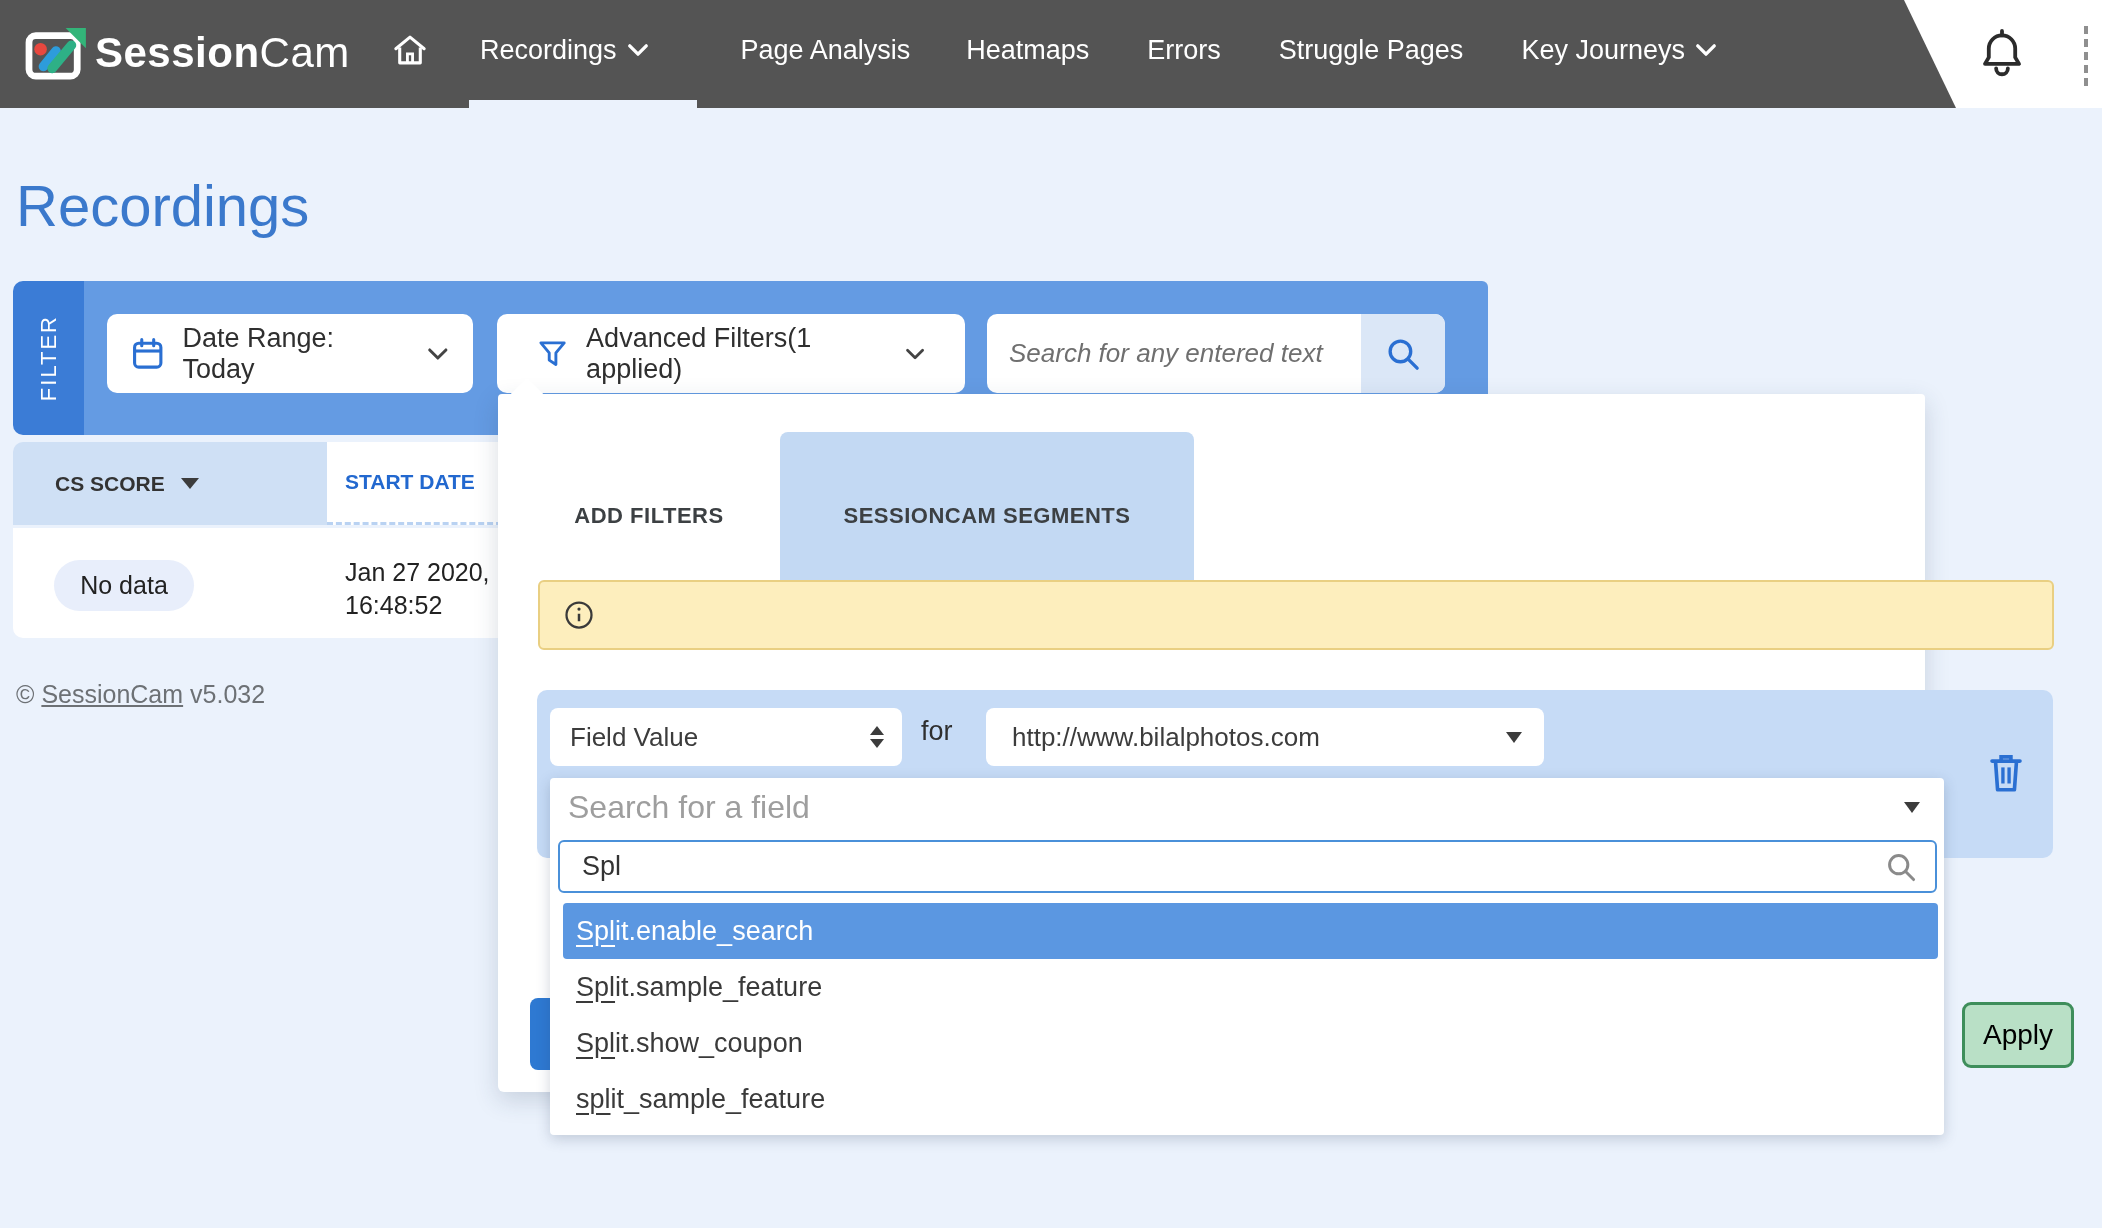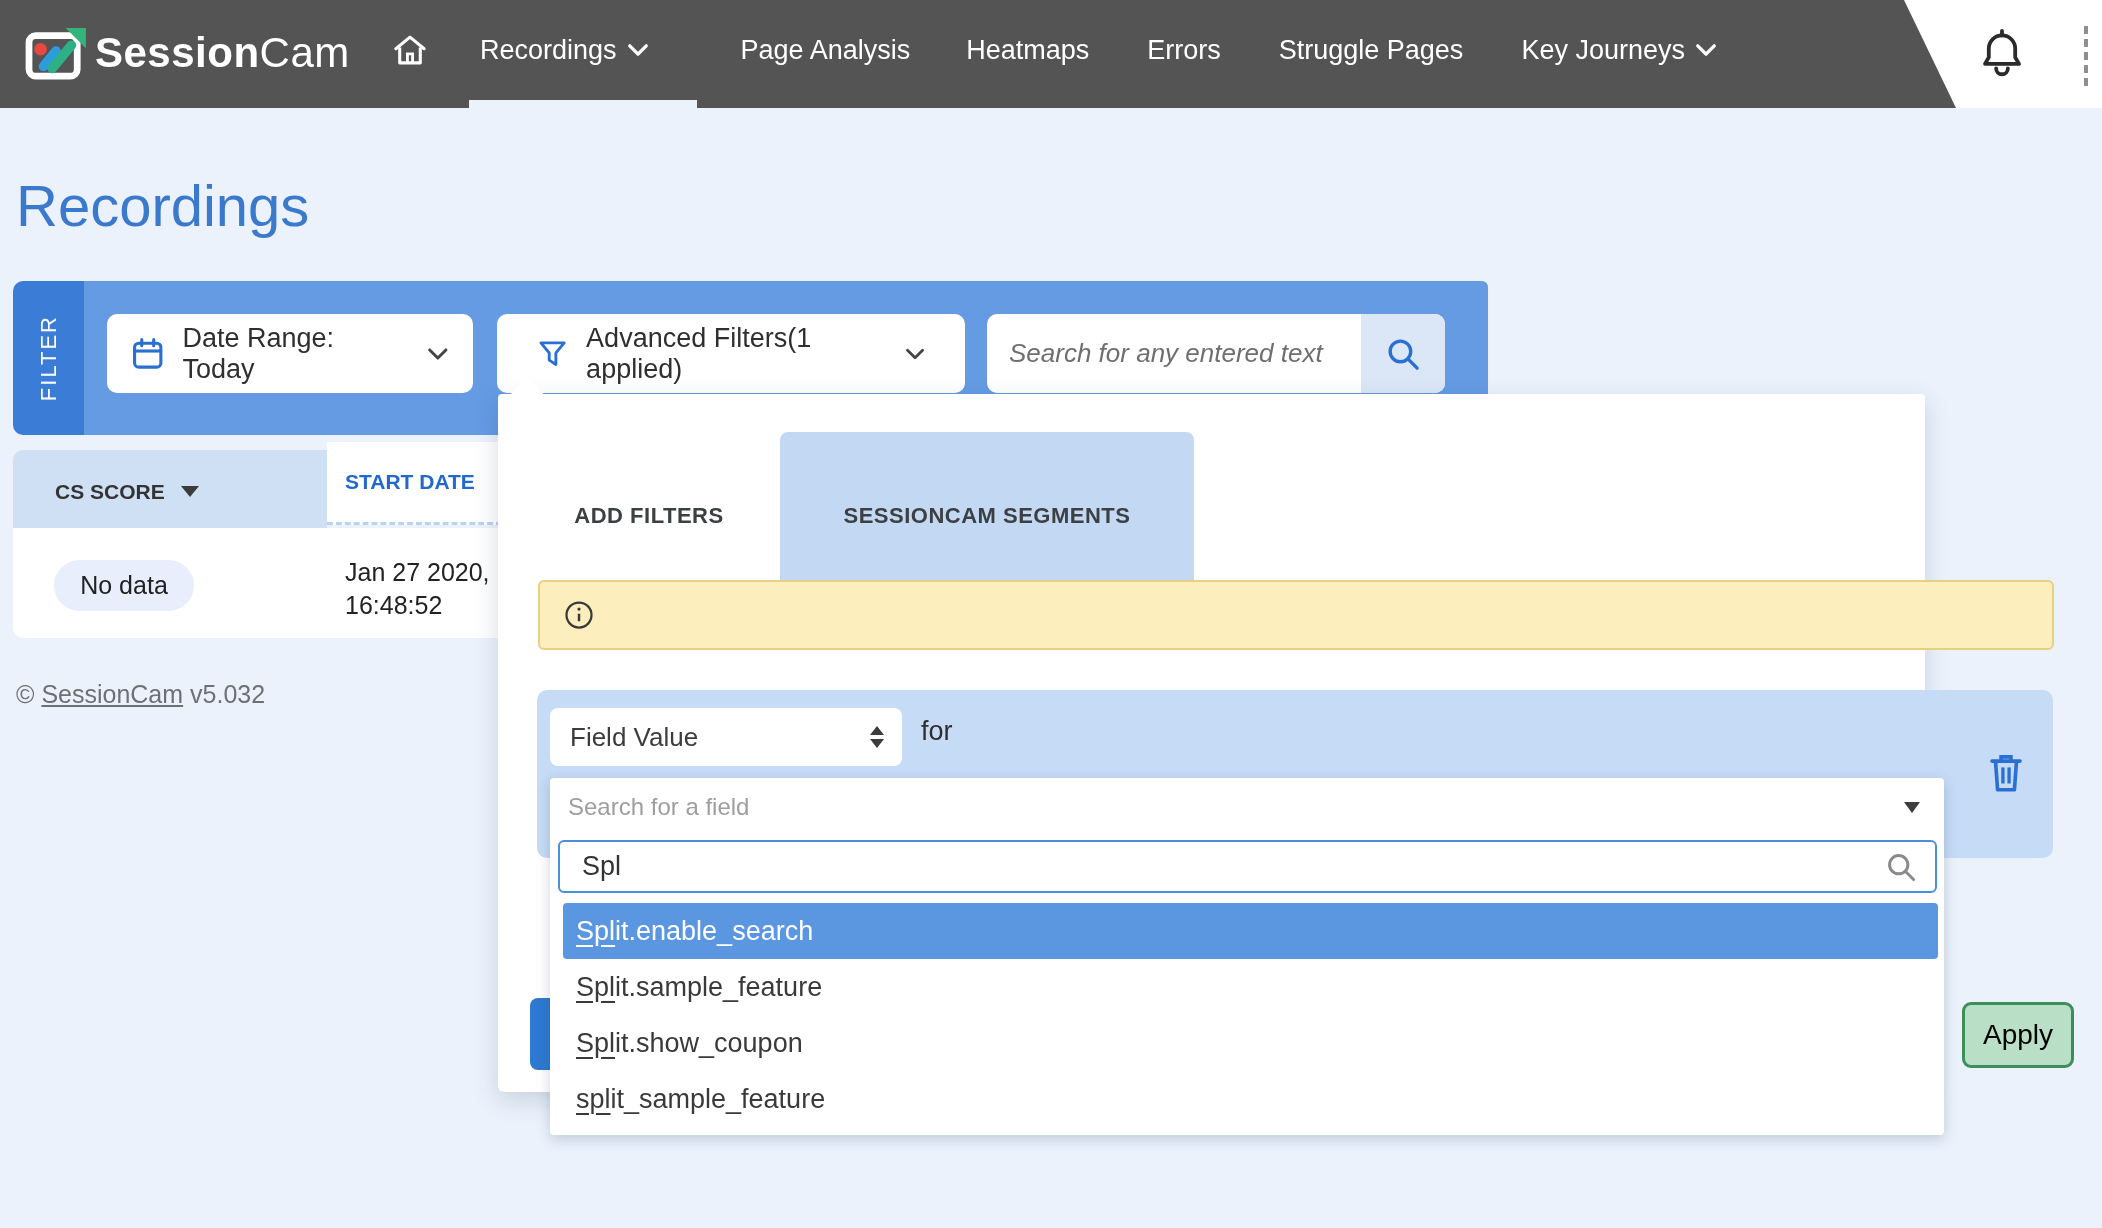--- a/index.html
+++ b/index.html
@@ -42,21 +42,21 @@
   .btn-date { left:23px; width:366px; padding:0 24px; gap:18px; }
   .btn-adv { left:413px; width:468px; padding:0 40px; gap:18px; }
   .chev { margin-left:auto; }
   .searchbox { position:absolute; left:903px; top:33px; width:458px; height:79px; background:#ffffff; border-radius:10px; display:flex; }
   .searchbox input { flex:1; border:none; outline:none; background:transparent; font-family:"Liberation Sans",sans-serif;
     font-size:26px; padding:0 16px 0 22px; color:#333; }
   .searchbox input::placeholder { font-style:italic; color:#6f6f6f; }
   .search-seg { width:84px; background:#dbe7f7; border-radius:0 10px 10px 0; display:flex; align-items:center; justify-content:center; cursor:pointer; }
   
   .th-cs { position:absolute; left:13px; top:442px; width:314px; height:83px; background:#cfe0f5; border-radius:10px 0 0 0;
-    display:flex; align-items:center; padding-left:42px; gap:16px; font-size:21px; font-weight:700; color:#333;margin-top:8px; }
+    display:flex; align-items:center; padding-left:42px; gap:16px; font-size:21px; font-weight:700; color:#333; }
   .tri-down { width:0; height:0; border-left:9px solid transparent; border-right:9px solid transparent; border-top:11px solid #3c3c3c; }
   .th-date { position:absolute; left:327px; top:442px; width:175px; height:83px; background:#ffffff;
     border-bottom:3px dashed #b9d2f2; display:flex; align-items:center; padding-left:18px;
     font-size:21px; font-weight:700; color:#2268cf; }
   .data-row { position:absolute; left:13px; top:528px; width:489px; height:110px; background:#ffffff; border-radius:0 0 0 10px; }
   .nodata-pill { position:absolute; left:41px; top:32px; width:140px; height:51px; background:#e8eefb; border-radius:26px;
     display:flex; align-items:center; justify-content:center; font-size:25px; font-weight:500; color:#222; }
   .row-date { position:absolute; left:332px; top:28px; font-size:25px; font-weight:500; color:#222; line-height:33px; white-space:nowrap; }
   
   .footer { position:absolute; left:16px; top:680px; font-size:25px; color:#6d7175; }
@@ -82,21 +82,21 @@
   .spinner { margin-left:auto; display:flex; flex-direction:column; gap:4px; }
   .sp-up { width:0;height:0;border-left:7px solid transparent;border-right:7px solid transparent;border-bottom:9px solid #3c3c3c; }
   .sp-dn { width:0;height:0;border-left:7px solid transparent;border-right:7px solid transparent;border-top:9px solid #3c3c3c; }
   .caret { width:0;height:0;border-left:8px solid transparent;border-right:8px solid transparent;border-top:11px solid #3c3c3c; margin-left:auto; }
   .trash-btn { position:absolute; right:28px; top:62px; cursor:pointer; }
   .hidden-add { position:absolute; left:32px; top:604px; width:46px; height:72px; background:#2e79d2; border-radius:8px; cursor:pointer; }
   
   .field-dd { position:absolute; left:550px; top:778px; width:1394px; height:357px; background:#ffffff;
     border-radius:4px; box-shadow:0 4px 14px rgba(40,60,90,0.22); z-index:20; }
   .dd-head { height:58px; display:flex; align-items:center; padding:0 24px 0 18px; cursor:pointer; }
-  .dd-placeholder { font-size:24px; color:#9e9e9e;text-align:center; }
+  .dd-placeholder { font-size:32px; color:#9e9e9e;text-align:center; }
   .dd-input-wrap { position:absolute; left:8px; right:7px; top:62px; height:53px; border:2px solid #4a90d9; border-radius:6px;
     display:flex; align-items:center; background:#fff; }
   .dd-input-wrap input { flex:1; border:none; outline:none; font-family:"Liberation Sans",sans-serif; font-size:27px; color:#333; padding:0 0 0 22px; background:transparent; }
   .dd-options { position:absolute; left:0; right:0; top:125px; }
   .dd-opt { height:56px; margin:0 6px 0 13px; display:flex; align-items:center; padding-left:13px;
     font-size:27px; color:#3a3a3a; cursor:pointer; border-radius:4px; }
   .dd-opt .match { text-decoration:underline; text-underline-offset:5px; }
   .dd-opt.selected { background:#5b97e1; color:#ffffff; }
   
   .apply-btn { position:absolute; left:1962px; top:1002px; width:112px; height:66px; background:#b9e0c6;
@@ -240,20 +240,24 @@
 
   <div class="blue-row">
     <div class="sel sel-field">
       <span>Field Value</span>
       <span class="spinner">
           <span class="sp-up"></span>
           <span class="sp-dn"></span>
         </span>
     </div>
     <span class="for-label">for</span>
+    <div class="sel sel-url">
+      <span>http://www.bilalphotos.com</span>
+      <span class="caret"></span>
+    </div>
     <div class="trash-btn">
       <svg width="38" height="42" viewBox="0 0 26 30">
         <line x1="3" y1="6.5" x2="23" y2="6.5" stroke="#2a6fd2" stroke-width="2.6" stroke-linecap="round"></line>
         <path d="M9.5 6 V3.5 H16.5 V6" fill="none" stroke="#2a6fd2" stroke-width="2.6"></path>
         <path d="M5.5 6.5 L7 27 H19 L20.5 6.5" fill="none" stroke="#2a6fd2" stroke-width="2.6" stroke-linejoin="round"></path>
         <line x1="10.8" y1="11" x2="10.8" y2="22.5" stroke="#2a6fd2" stroke-width="2.4"></line>
         <line x1="15.2" y1="11" x2="15.2" y2="22.5" stroke="#2a6fd2" stroke-width="2.4"></line>
       </svg>
     </div>
   </div>

